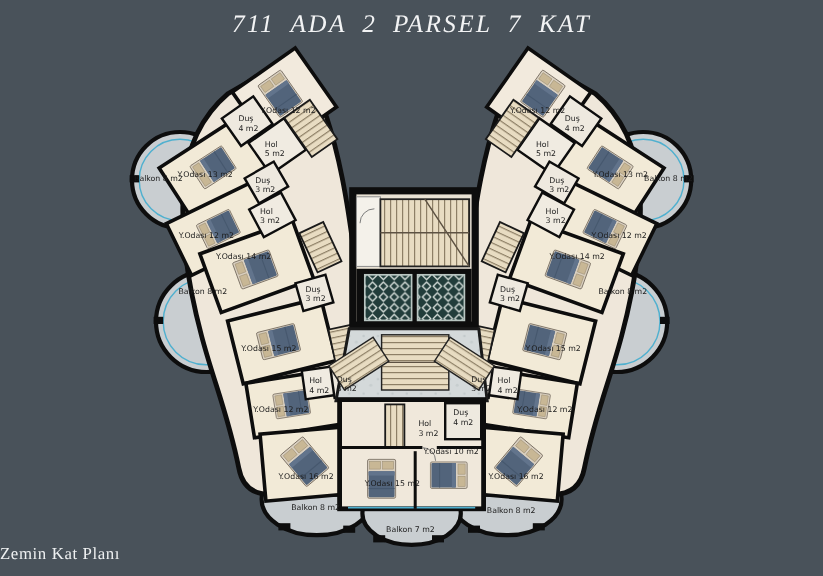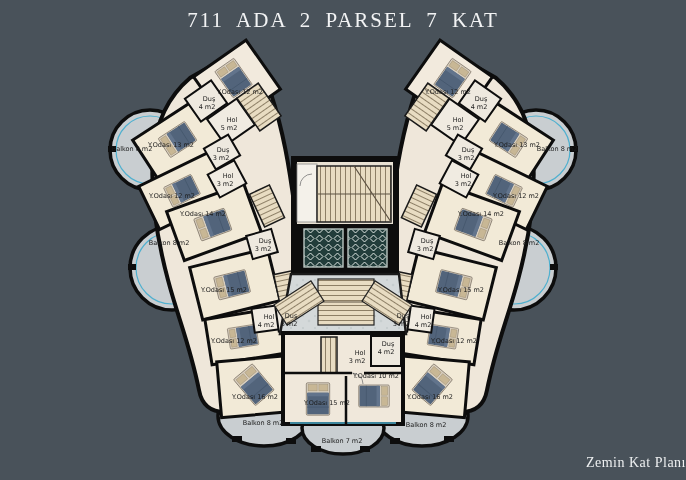--- a/index.html
+++ b/index.html
@@ -1,27 +1,27 @@
 <!DOCTYPE html>
 <html><head>
 <meta charset="utf-8">
 <style>
   html,body{margin:0;padding:0;background:#49525a;}
   #stage{position:relative;width:686px;height:480px;background:#49525a;overflow:hidden;
          font-family:"DejaVu Sans",sans-serif;}
   #plan-title{position:absolute;left:0;top:8px;width:100%;text-align:center;
 
          color:#f2f3f4;font-family:"Liberation Serif","DejaVu Serif",serif;
-         font-size:21px;letter-spacing:2px;word-spacing:6px;}
-  #plan-caption{position:absolute;left:0;top:455px;width:100%;text-align:right;
+         font-size:21px;letter-spacing:2px;word-spacing:6px;font-style:italic;}
+  #plan-caption{position:absolute;left:0;top:455px;width:100%;text-align:left;
          color:#eef0f1;font-family:"Liberation Serif","DejaVu Serif",serif;
          font-size:14px;letter-spacing:.5px;}
   svg{position:absolute;left:0;top:0;}
   .lbl{position:absolute;transform:translate(-50%,-50%);color:#1c1c1c;
-       font-size:6.5px;line-height:1.2;text-align:right;white-space:pre-line;
+       font-size:6.5px;line-height:1.2;text-align:left;white-space:pre-line;
        pointer-events:none;}
 </style>
 </head>
 <body>
 
 <div id="stage">
 
   <svg width="686" height="480" viewBox="0 0 686 480">
     <defs>
       <pattern id="pStair" width="5" height="5" patternUnits="userSpaceOnUse">

